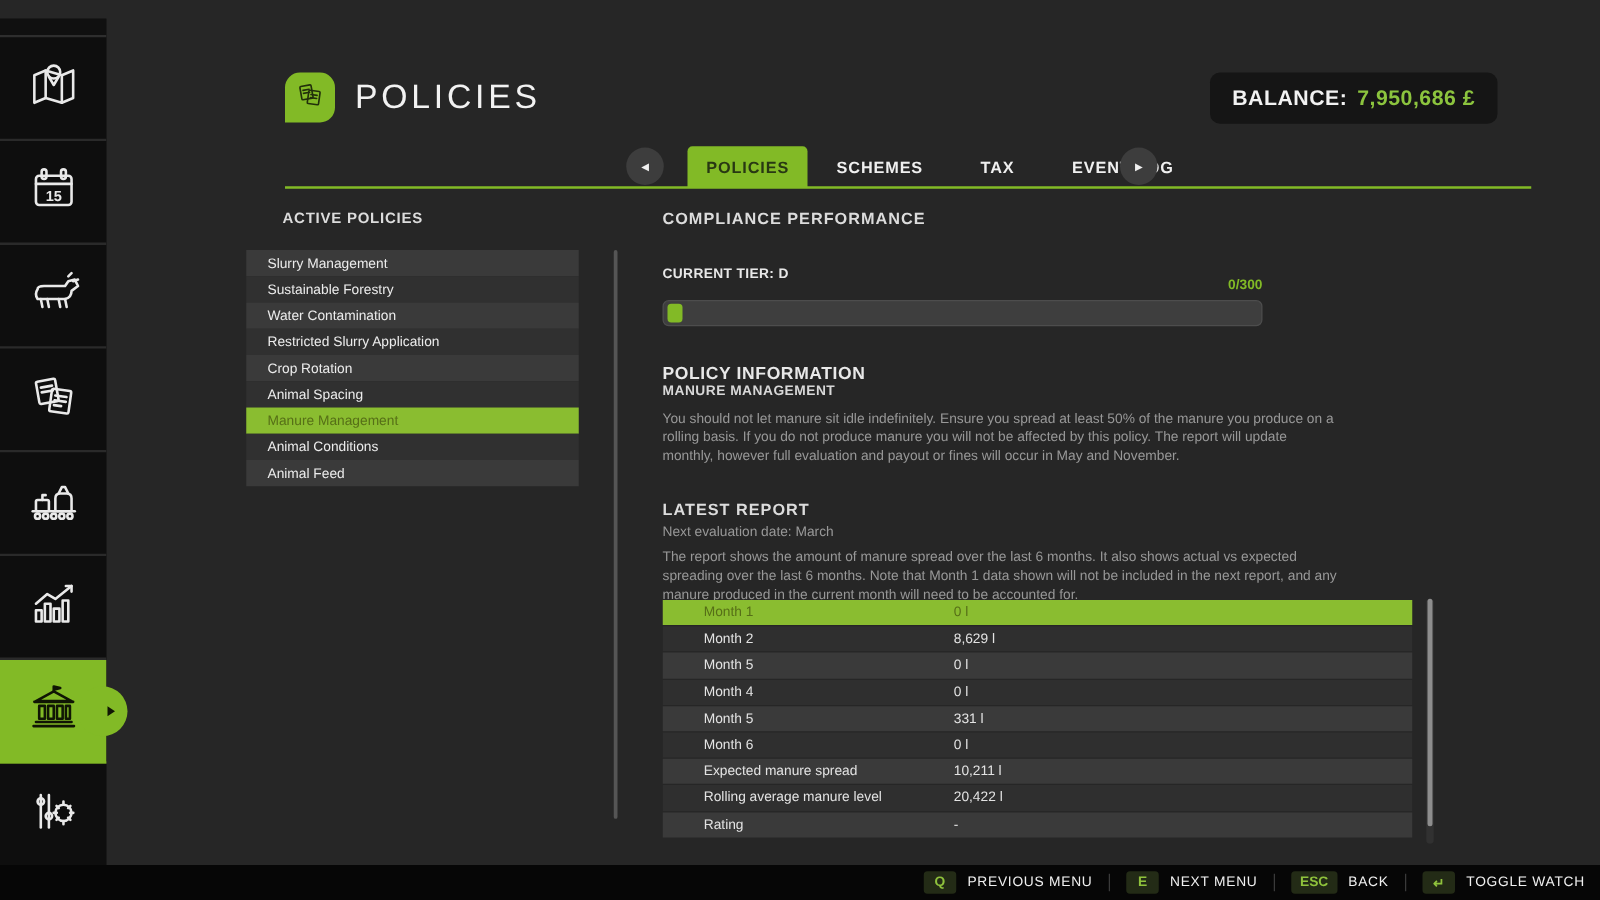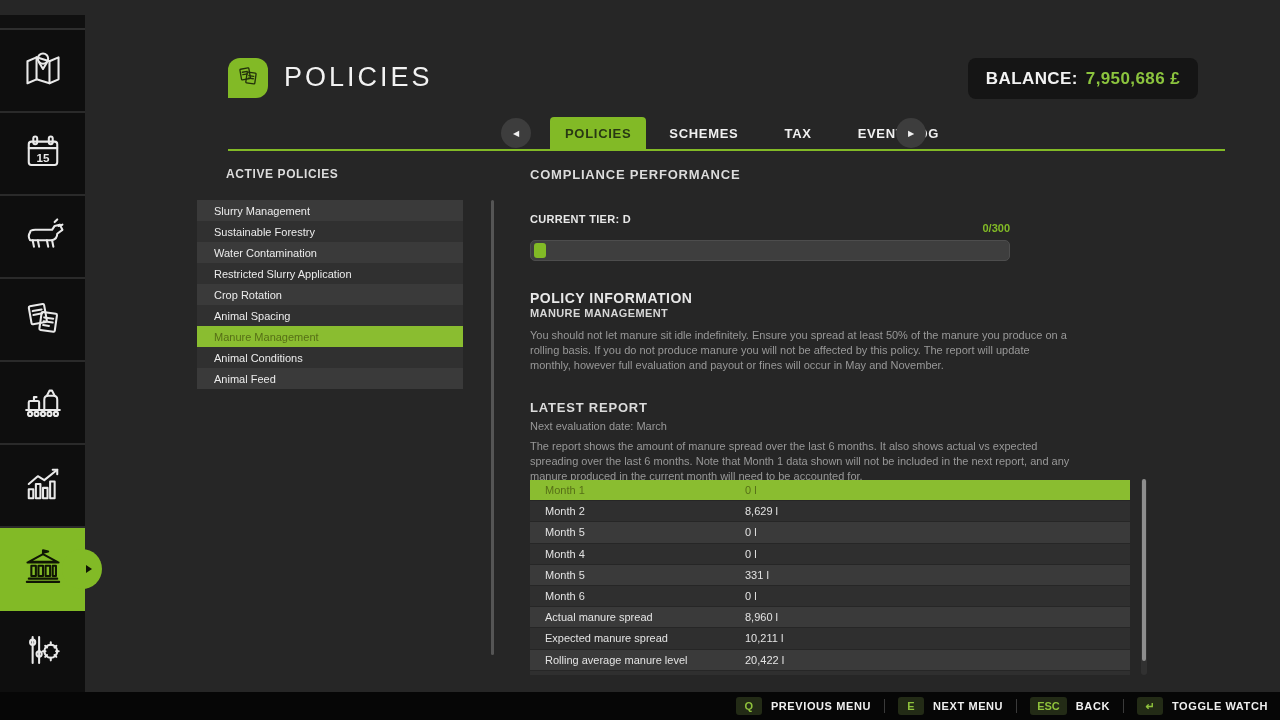--- a/index.html
+++ b/index.html
@@ -63,32 +63,32 @@
   .info-title{left:530px;top:290px;font-size:14px;font-weight:700;letter-spacing:.5px;color:#e8e8e8;}
   .info-sub{left:530px;top:307px;font-size:11px;font-weight:700;letter-spacing:.4px;color:#d8d8d8;}
   .body-text{font-size:11px;line-height:15px;color:#989898;width:540px;}
   .report-title{left:530px;top:400px;}
   .next-eval{left:530px;top:420px;font-size:11px;color:#989898;}
   .report-table{left:530px;top:480px;width:600px;height:195px;overflow:hidden;}
   .t-row{height:20.2px;margin-bottom:1px;display:flex;align-items:center;font-size:11px;color:#e3e3e3;cursor:pointer;}
   .t-row:nth-child(odd){background:#3a3a3a;}
   .t-row:nth-child(even){background:#2f2f2f;}
   .t-row.highlight{background:#8abd30;color:#566f17;}
-  .t-label{padding-left:15px;width:200px;}
+  .t-label{padding-left:33px;width:200px;}
   .table-scroll-track{left:1141px;top:479px;width:6px;height:196px;background:#313131;border-radius:3px;}
   .table-scroll-thumb{position:absolute;left:1px;top:0;width:4px;height:182px;background:#8d8d8d;border-radius:2px;cursor:pointer;}
 
   
   .footer{left:0;top:692px;width:1280px;height:28px;background:#060606;
           display:flex;align-items:center;justify-content:flex-end;padding-right:12px;box-sizing:border-box;}
   .hint{display:flex;align-items:center;cursor:pointer;}
   .keycap{height:18px;min-width:12px;padding:0 7px;background:#232b16;border-radius:3px;
           display:flex;align-items:center;justify-content:center;
           color:#8fc23c;font-size:11px;font-weight:700;}
-  .hint-label{color:#f0f0f0;font-size:11px;font-weight:700;letter-spacing:.6px;margin:0 13px 0 9px;}
+  .hint-label{color:#f0f0f0;font-size:11px;font-weight:400;letter-spacing:.6px;margin:0 13px 0 9px;}
   .hint-sep{width:1px;height:14px;background:#3a3a3a;margin-right:13px;}
 </style>
 </head>
 <body>
 
 <div class="screen">
 
   <div class="abs sidebar">
     <div class="side-partial"></div>
 
@@ -290,24 +290,20 @@
     </div>
     <div class="t-row">
       <span class="t-label">Month 5</span>
       <span>331 l</span>
     </div>
     <div class="t-row">
       <span class="t-label">Month 6</span>
       <span>0 l</span>
     </div>
     <div class="t-row">
-      <span class="t-label">Actual manure spread</span>
-      <span>8,960 l</span>
-    </div>
-    <div class="t-row">
       <span class="t-label">Expected manure spread</span>
       <span>10,211 l</span>
     </div>
     <div class="t-row">
       <span class="t-label">Rolling average manure level</span>
       <span>20,422 l</span>
     </div>
     <div class="t-row">
       <span class="t-label">Rating</span>
       <span>-</span>

